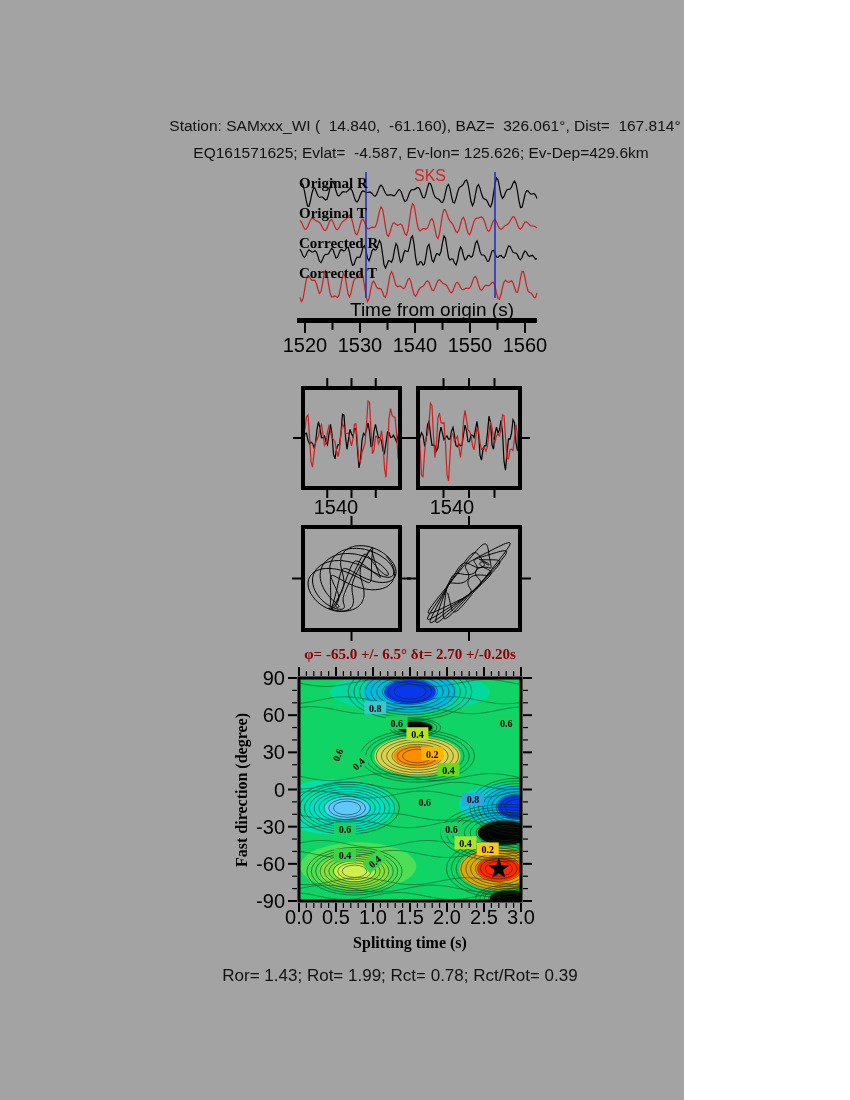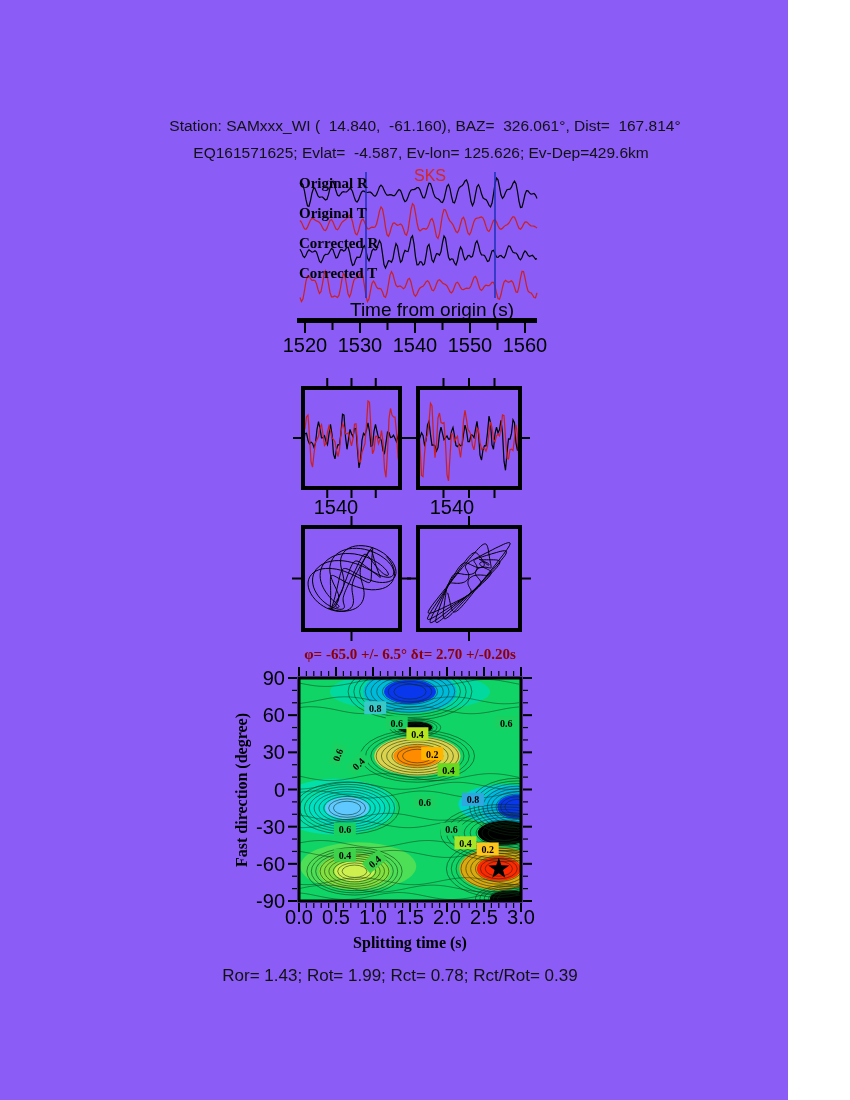--- a/index.html
+++ b/index.html
@@ -1,16 +1,16 @@
 <!DOCTYPE html>
 <html><head>
 <meta charset="utf-8">
 <style>
   html,body{margin:0;padding:0;background:#ffffff;}
-  .page{position:relative;width:788px;height:1100px;background:#8b5cf6;overflow:hidden;
+  .page{position:relative;width:684px;height:1100px;background:#a3a3a3;overflow:hidden;
         font-family:"Liberation Sans",sans-serif;}
   svg{position:absolute;left:0;top:0;}
   text{white-space:pre;}
   .hdr{font:15.5px "Liberation Sans",sans-serif;fill:#111;text-anchor:middle;}
   .foot{font:17px "Liberation Sans",sans-serif;fill:#111;text-anchor:middle;}
   .tracelab{font:bold 15px "Liberation Serif",serif;fill:#000;}
   .sks{font:16px "Liberation Sans",sans-serif;fill:#d42626;text-anchor:middle;}
   .axsans{font:19px "Liberation Sans",sans-serif;fill:#000;text-anchor:middle;}
   .ticknum{font:20px "Liberation Sans",sans-serif;fill:#000;}
   .ctitle{font:bold 15px "Liberation Serif",serif;fill:#8b0000;text-anchor:middle;}

